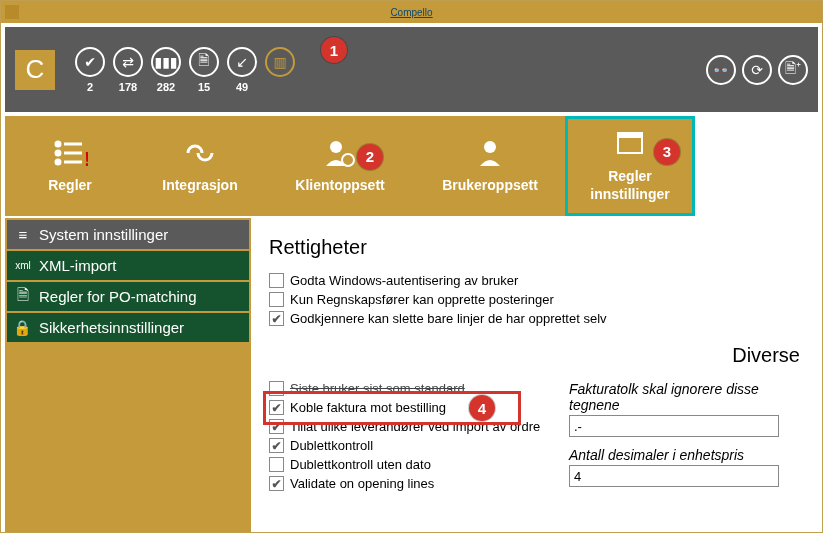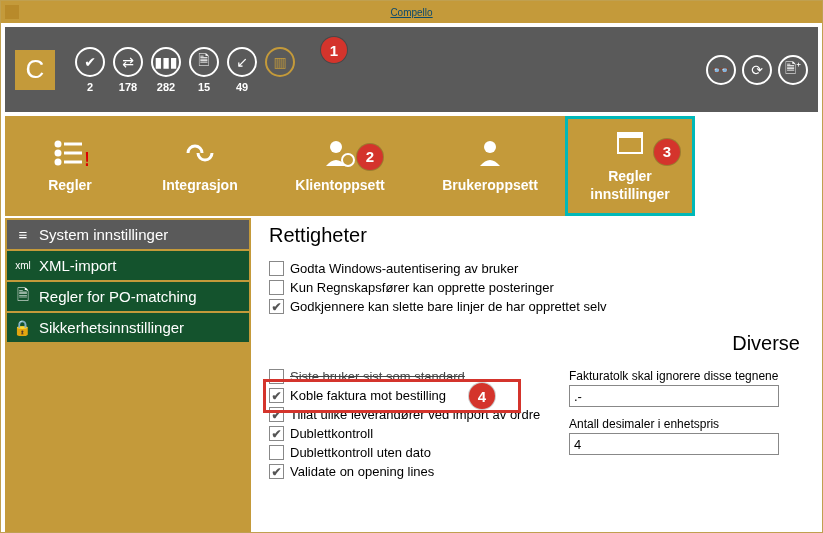--- a/index.html
+++ b/index.html
@@ -30,32 +30,32 @@
 .navtab .ticon { width: 36px; height: 30px; margin-bottom: 8px; display: flex; align-items: center; justify-content: center; }
 .navtab .ticon svg { width: 36px; height: 30px; }
 
 .main { display: flex; margin: 2px 4px 0 4px; height: 318px; }
 .sidebar { width: 246px; background: #c49a3a; padding: 2px; }
 .side-item { background: #14532d; color: #fff; padding: 6px 8px; margin-bottom: 2px; display: flex; align-items: center; gap: 8px; font-size: 15px; cursor: pointer; }
 .side-item.active { background: #5a5a5a; }
 .side-item .sicon { width: 16px; height: 16px; display: flex; align-items: center; justify-content: center; }
 
 .content { flex: 1; padding: 6px 18px; overflow: hidden; }
-.content h2 { font-size: 20px; font-weight: normal; margin-bottom: 14px; margin-top: 0; }
+.content h2 { font-size: 20px; font-weight: normal; margin-bottom: 14px; margin-top: 12px; }
 .content h2.sub { margin-top: 18px; text-align: right; }
 .check-row { display: flex; align-items: center; gap: 6px; margin-bottom: 4px; font-size: 13px; position: relative; }
 .check { width: 15px; height: 15px; border: 1px solid #888; background: #fff; display: flex; align-items: center; justify-content: center; flex-shrink: 0; }
 .check.on::after { content: "✔"; color: #555; font-size: 12px; font-weight: bold; }
 .strike { text-decoration: line-through; color: #444; }
 .redbox { position: absolute; border: 3px solid #d4342c; pointer-events: none; }
 
 .diverse-wrap { display: flex; gap: 20px; }
 .div-left { flex: 0 0 280px; }
 .div-right { flex: 1; }
-.field-label { font-size: 12px; margin-bottom: 2px; }
+.field-label { font-size: 14px; margin-bottom: 2px; font-style: italic; }
 .field-input { width: 210px; height: 22px; border: 1px solid #888; padding: 1px 4px; font-size: 13px; margin-bottom: 10px; }
 </style>
 </head>
 <body>
 
 <div class="titlebar">
   <div class="icon"></div>
   <div class="title">Compello</div>
 </div>
 

